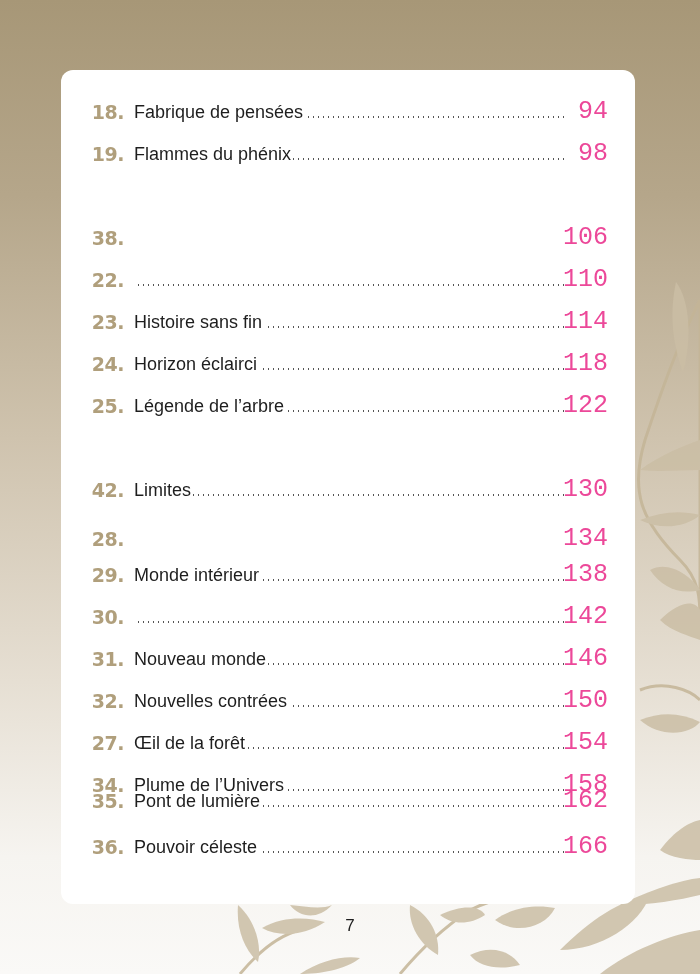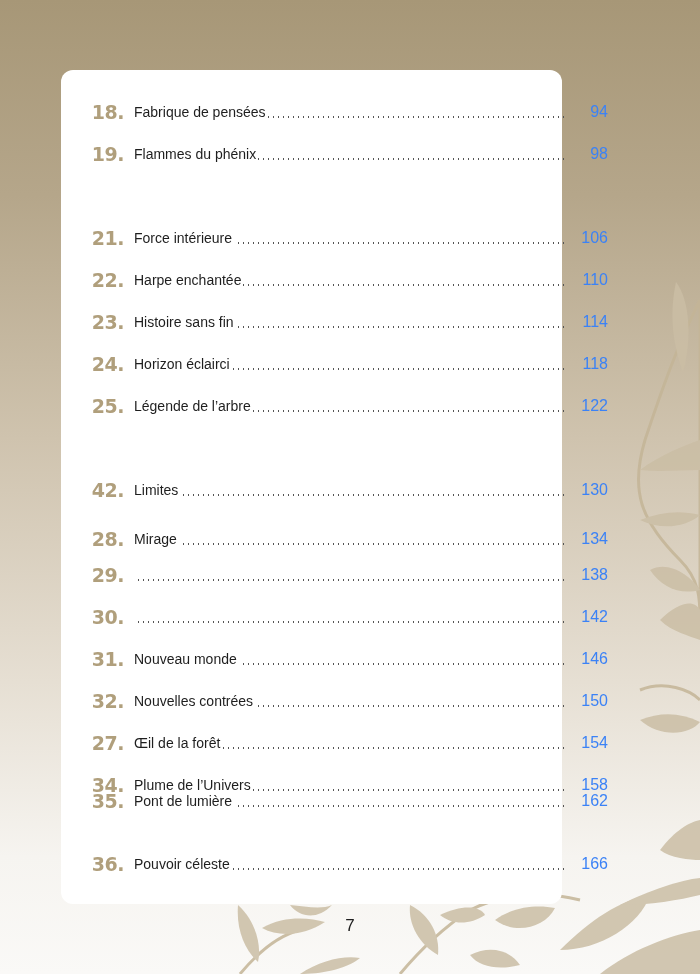--- a/index.html
+++ b/index.html
@@ -9,21 +9,21 @@
       background: linear-gradient(180deg, #a79777 0%, #b5a68a 20%, #cfc3ae 45%, #e6dfd3 70%, #f6f4f0 88%, #faf9f7 100%);
       font-family: "Liberation Sans", sans-serif;
     }
     .leaves {
       position: absolute; left: 0; top: 0; width: 700px; height: 974px;
       pointer-events: none;
     }
     .card {
       position: absolute;
       left: 61px; top: 70px;
-      width: 501px; height: 834px;
+      width: 574px; height: 834px;
       background: #ffffff;
       border-radius: 12px;
       padding-left: 40px;
     }
     .toc-row {
       position: absolute;
       left: 0; width: 578px; height: 30px;
       display: block;
     }
     .toc-num {
@@ -43,43 +43,43 @@
       left: 73px; 
       right: 73px; 
       top: 0;
       height: 30px;
       overflow: hidden;
       white-space: nowrap;
       line-height: 30px;
     }
     .toc-title {
       font-family: "Liberation Sans", sans-serif;
-      font-size: 14px;
+      font-size: 18px;
       color: #1e1e1e;
       background: #fff;
       padding-right: 2px;
       position: relative;
       z-index: 1;
     }
     .toc-leader {
       position: absolute;
       left: 0; right: 0; bottom: 9px;
       height: 2px;
       background-image: radial-gradient(circle, #555 0.8px, transparent 1px);
       background-size: 5px 2px;
       background-repeat: repeat-x;
       background-position: right center;
     }
     .toc-page {
       position: absolute;
       right: 31px; 
       top: 0;
-      font-family: Liberation Sans, sans-serif;
-      font-size: 16px;
-      color: #3b82f6;
+      font-family: Liberation Mono, monospace;
+      font-size: 25px;
+      color: #ec4899;
       line-height: 30px;
       white-space: nowrap;
     }
     .page-number {
       position: absolute;
       left: 343px; top: 916px;
       width: 14px;
       text-align: center;
       font-family: "Liberation Sans", sans-serif;
       font-size: 17px;
@@ -123,27 +123,26 @@
     <span class="toc-num">18.</span>
     <div class="toc-title-wrap"><span class="toc-leader"></span><span class="toc-title">Fabrique de pensées</span></div>
     <span class="toc-page">94</span>
   </div>
   <div class="toc-row" style="top:69px">
     <span class="toc-num">19.</span>
     <div class="toc-title-wrap"><span class="toc-leader"></span><span class="toc-title">Flammes du phénix</span></div>
     <span class="toc-page">98</span>
   </div>
   <div class="toc-row" style="top:153px">
-    <span class="toc-num">21.</span>
-    <div class="toc-title-wrap"><span class="toc-leader"></span><span class="toc-title">Force intérieure</span></div>
+    <span class="toc-num">38.</span>
     <span class="toc-page">106</span>
   </div>
   <div class="toc-row" style="top:195px">
     <span class="toc-num">22.</span>
-    <div class="toc-title-wrap"><span class="toc-leader"></span><span class="toc-title">Harpe enchantée</span></div>
+    <div class="toc-title-wrap"><span class="toc-leader"></span></div>
     <span class="toc-page">110</span>
   </div>
   <div class="toc-row" style="top:237px">
     <span class="toc-num">23.</span>
     <div class="toc-title-wrap"><span class="toc-leader"></span><span class="toc-title">Histoire sans fin</span></div>
     <span class="toc-page">114</span>
   </div>
   <div class="toc-row" style="top:279px">
     <span class="toc-num">24.</span>
     <div class="toc-title-wrap"><span class="toc-leader"></span><span class="toc-title">Horizon éclairci</span></div>
@@ -154,26 +153,25 @@
     <div class="toc-title-wrap"><span class="toc-leader"></span><span class="toc-title">Légende de l’arbre</span></div>
     <span class="toc-page">122</span>
   </div>
   <div class="toc-row" style="top:405px">
     <span class="toc-num">42.</span>
     <div class="toc-title-wrap"><span class="toc-leader"></span><span class="toc-title">Limites</span></div>
     <span class="toc-page">130</span>
   </div>
   <div class="toc-row" style="top:454px">
     <span class="toc-num">28.</span>
-    <div class="toc-title-wrap"><span class="toc-leader"></span><span class="toc-title">Mirage</span></div>
     <span class="toc-page">134</span>
   </div>
   <div class="toc-row" style="top:490px">
     <span class="toc-num">29.</span>
-    <div class="toc-title-wrap"><span class="toc-leader"></span></div>
+    <div class="toc-title-wrap"><span class="toc-leader"></span><span class="toc-title">Monde intérieur</span></div>
     <span class="toc-page">138</span>
   </div>
   <div class="toc-row" style="top:532px">
     <span class="toc-num">30.</span>
     <div class="toc-title-wrap"><span class="toc-leader"></span></div>
     <span class="toc-page">142</span>
   </div>
   <div class="toc-row" style="top:574px">
     <span class="toc-num">31.</span>
     <div class="toc-title-wrap"><span class="toc-leader"></span><span class="toc-title">Nouveau monde</span></div>
@@ -192,20 +190,20 @@
   <div class="toc-row" style="top:700px">
     <span class="toc-num">34.</span>
     <div class="toc-title-wrap"><span class="toc-leader"></span><span class="toc-title">Plume de l’Univers</span></div>
     <span class="toc-page">158</span>
   </div>
   <div class="toc-row" style="top:716px">
     <span class="toc-num">35.</span>
     <div class="toc-title-wrap"><span class="toc-leader"></span><span class="toc-title">Pont de lumière</span></div>
     <span class="toc-page">162</span>
   </div>
-  <div class="toc-row" style="top:779px">
+  <div class="toc-row" style="top:762px">
     <span class="toc-num">36.</span>
     <div class="toc-title-wrap"><span class="toc-leader"></span><span class="toc-title">Pouvoir céleste</span></div>
     <span class="toc-page">166</span>
   </div>
 </div>
 
 <div class="page-number">7</div>
 
 </body></html>

